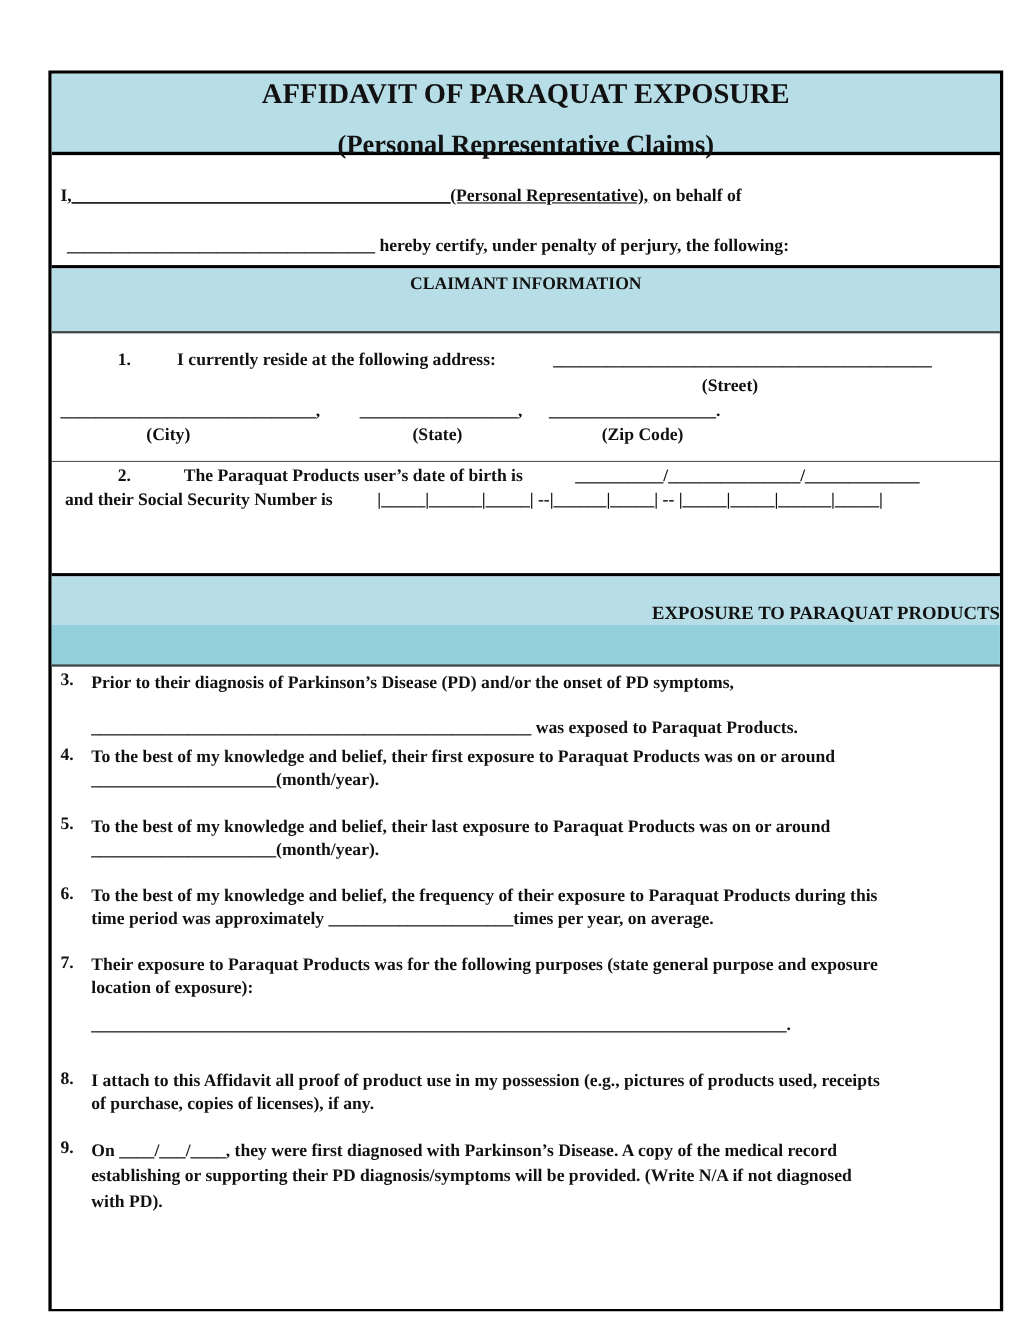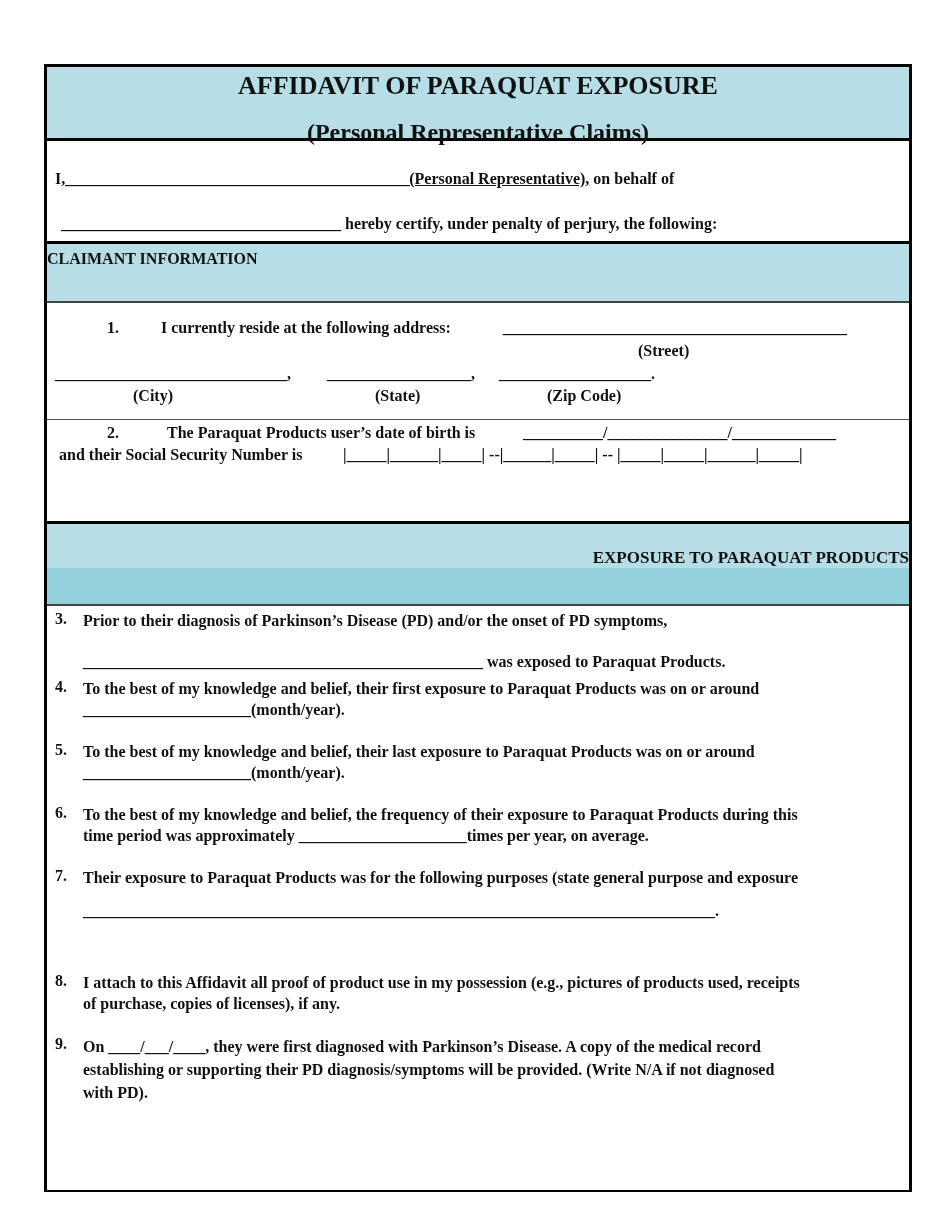--- a/index.html
+++ b/index.html
@@ -5,21 +5,21 @@
   html, body { margin: 0; padding: 0; background: #ffffff; }
   body { width: 935px; height: 1210px; position: relative; font-family: "Liberation Serif", serif; font-weight: bold; color: #111; }
   .frame { position: absolute; left: 44px; top: 64px; width: 868px; height: 1128px; border: 3px solid #000; border-bottom: 2px solid #000; box-sizing: border-box; }
   .sec { position: absolute; left: 0; right: 0; box-sizing: border-box; }
   .title-sec { top: 0; height: 74px; background: #b7dde6; border-bottom: 3px solid #000; text-align: center; }
   .title1 { font-size: 26px; position: absolute; left: 0; right: 0; top: 4px; }
   .title2 { font-size: 24px; position: absolute; left: 0; right: 0; top: 38px; margin-top: 14px; }
   .intro-sec { top: 74px; height: 103px; border-bottom: 3px solid #000; font-size: 16px; }
   .line { position: absolute; white-space: nowrap; }
   .u { text-decoration: underline; }
-  .claim-head { top: 177px; height: 59px; background: #b7dde6; border-bottom: 2px solid #444; font-size: 16px; }
+  .claim-head { top: 177px; height: 59px; background: #b7dde6; border-bottom: 2px solid #444; text-align: center; font-size: 16px; }
   .claim-head span { position: absolute; left: 0; right: 0; top: 6px; }
   .addr-sec { top: 236px; height: 117px; border-bottom: 1px solid #555; font-size: 16px; }
   .dob-sec { top: 353px; height: 104px; border-bottom: 3px solid #000; font-size: 16px; }
   .exp-head { top: 457px; height: 44px; background: #b7dde6; text-align: right; font-size: 17px; }
   .exp-head span { position: absolute; left: 0; right: 0; top: 24px; }
   .exp-band { top: 501px; height: 38px; background: #94d0db; border-bottom: 2px solid #444; }
   .items { top: 539px; bottom: 0; font-size: 16px; }
   .item { position: absolute; left: 8px; right: 4px; }
   .item .num { position: absolute; left: 0; top: 0; }
   .item .txt { position: absolute; left: 28px; right: 0; top: 0; line-height: 21px; }
@@ -99,20 +99,21 @@
       <span class="num">6.</span>
       <div class="txt">
         <div>To the best of my knowledge and belief, the frequency of their exposure to Paraquat Products during this</div>
         <div>time period was approximately _____________________times per year, on average.</div>
       </div>
     </div>
     <div class="item" style="top:261px;">
       <span class="num">7.</span>
       <div class="txt">
         <div>Their exposure to Paraquat Products was for the following purposes (state general purpose and exposure</div>
+        <div>location of exposure):</div>
         <div style="margin-top:12px;">_______________________________________________________________________________.</div>
       </div>
     </div>
     <div class="item" style="top:366px;">
       <span class="num">8.</span>
       <div class="txt">
         <div>I attach to this Affidavit all proof of product use in my possession (e.g., pictures of products used, receipts</div>
         <div>of purchase, copies of licenses), if any.</div>
       </div>
     </div>

